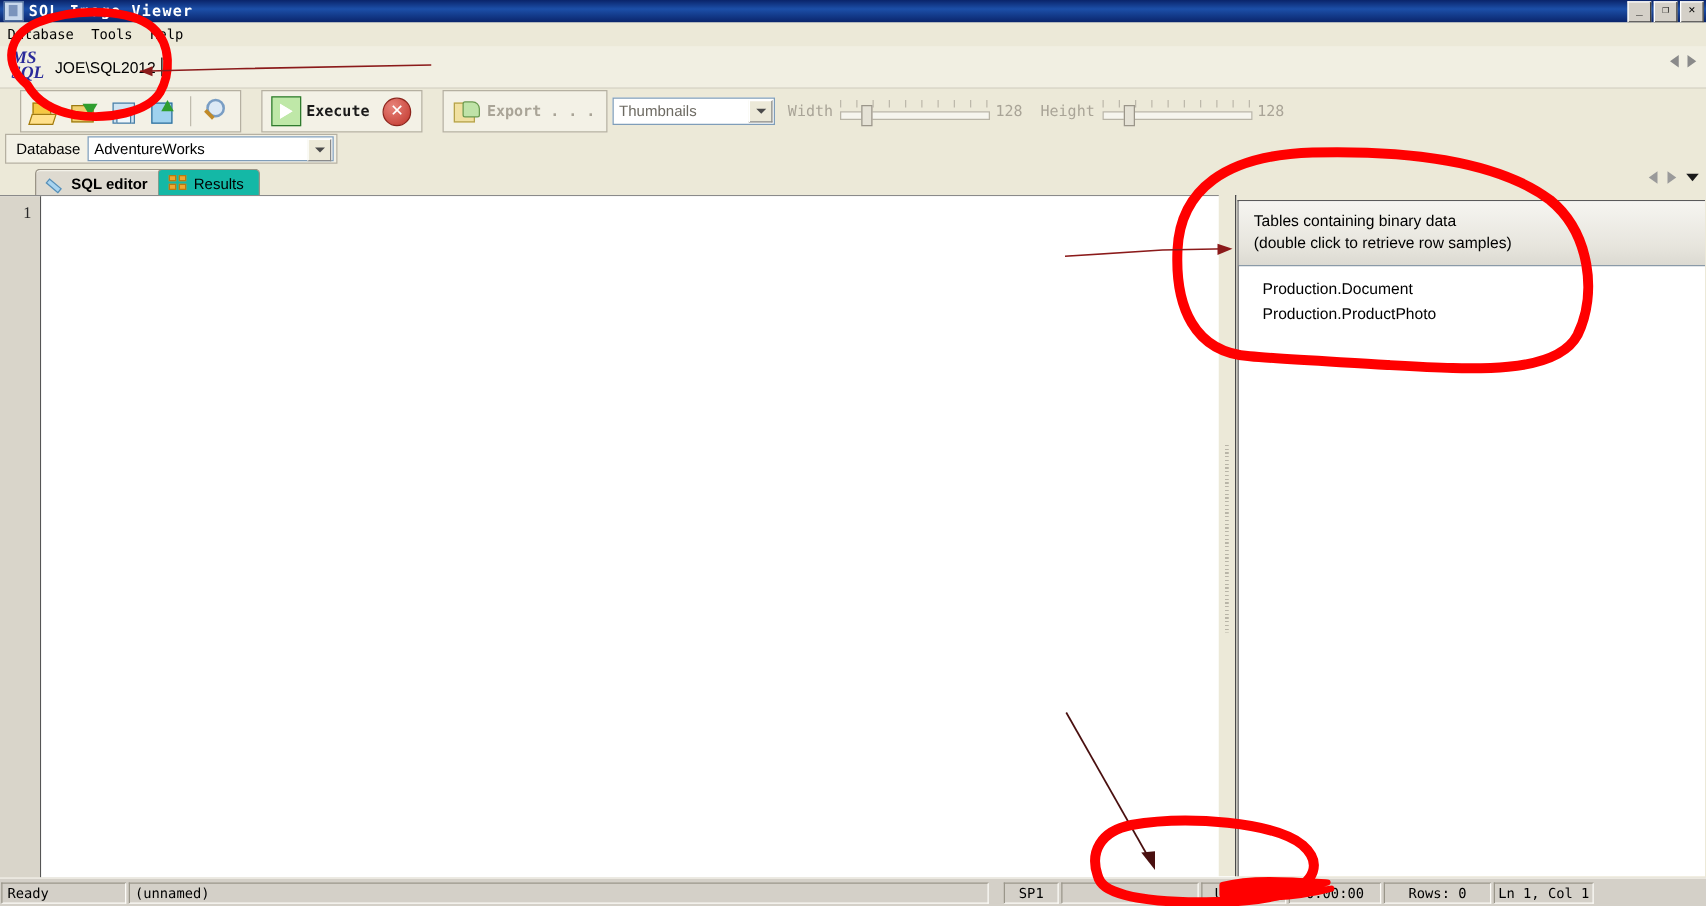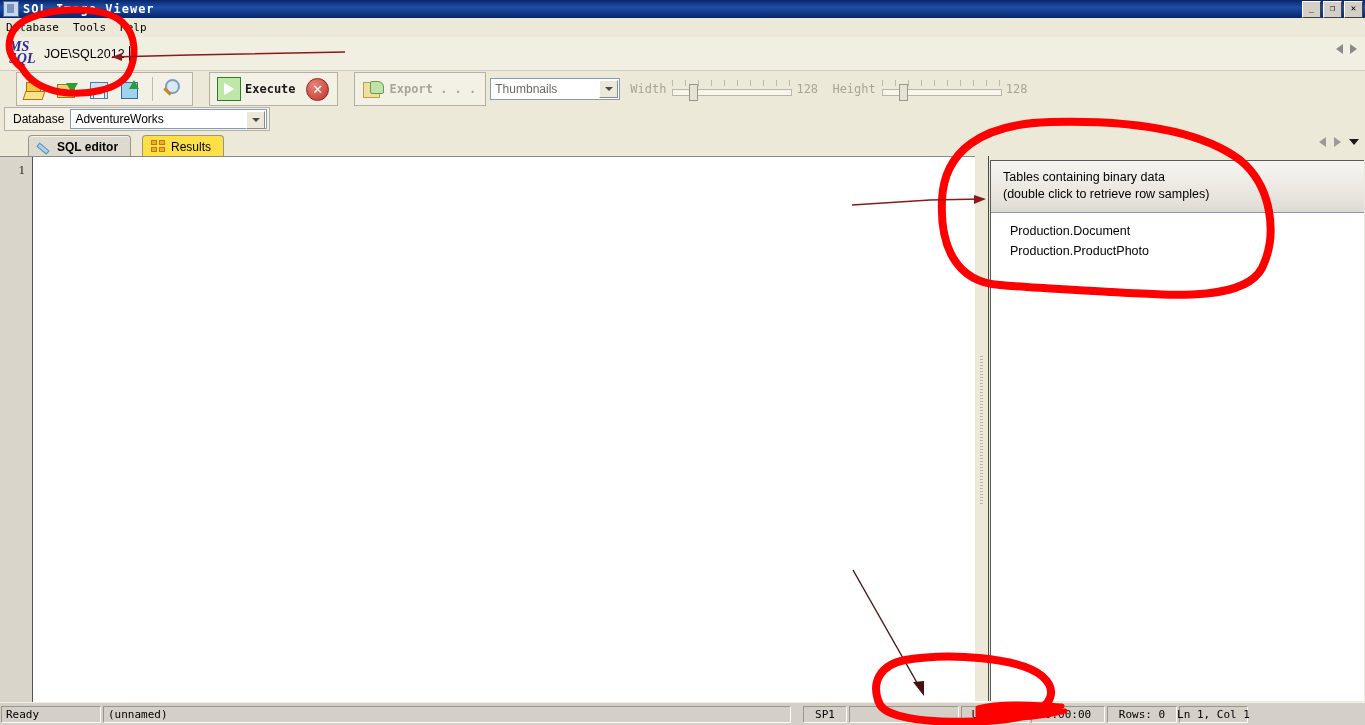--- a/index.html
+++ b/index.html
@@ -251,21 +251,21 @@
     position:absolute; top:2px; height:21px; display:flex; align-items:center;
     padding: 0 12px 0 8px; gap: 6px;
     border:1px solid #9a9486; border-bottom:none;
     border-radius: 4px 4px 0 0;
   }
   .tab.active {
     left: 28px; background: #dedad0;
     box-shadow: inset 0 1px 0 #f4f2e9;
   }
   .tab.inactive {
-    left: 142px; background: #fde047;
+    left: 126px; background: #14b8a6;
   }
   .tab-text {
     font-family:"Liberation Sans", sans-serif; font-size:12px; color:#000;
   }
   .tab.active .tab-text { font-weight: bold; }
   .ic-pencil {
     width:14px; height:14px; position:relative;
   }
   .ic-pencil::after {
     content:""; position:absolute; left:1px; top:2px; width:11px; height:3px;
@@ -523,22 +523,22 @@
   </div>
 
   <div class="statusbar">
     <div class="sb-cell" style="width:100px">Ready</div>
     <div class="sb-cell" style="width:688px">(unnamed)</div>
     <div class="sb-cell" style="width:1px;border:none"></div>
     <div class="sb-cell" style="width:44px;justify-content:center">SP1</div>
     <div class="sb-cell" style="width:110px"></div>
     <div class="sb-cell" style="width:68px;justify-content:center">Unicode</div>
     <div class="sb-cell" style="width:74px;justify-content:center">0:00:00</div>
-    <div class="sb-cell" style="width:70px;justify-content:center">Rows: 0</div>
-    <div class="sb-cell" style="width:69px;justify-content:center">Ln 1, Col 1</div>
+    <div class="sb-cell" style="width:86px;justify-content:center">Rows: 0</div>
+    <div class="sb-cell" style="width:80px;justify-content:center">Ln 1, Col 1</div>
   </div>
 
   <svg class="annot" viewBox="0 0 1365 725" xmlns="http://www.w3.org/2000/svg">
 
     <path d="M 22,68 C 2,52 6,28 30,18 C 62,5 106,8 122,22 C 138,36 136,60 128,74
              C 118,90 86,96 60,92 C 44,89 30,82 22,68 Z" fill="none" stroke="#ff0000" stroke-width="7" stroke-linecap="round"></path>
 
     <path d="M 345,52 L 190,55 L 112,57" fill="none" stroke="#8b1a1a" stroke-width="1.4"></path>
     <path d="M 112,57 L 122,53 L 122,61 Z" fill="#8b1a1a"></path>
 

